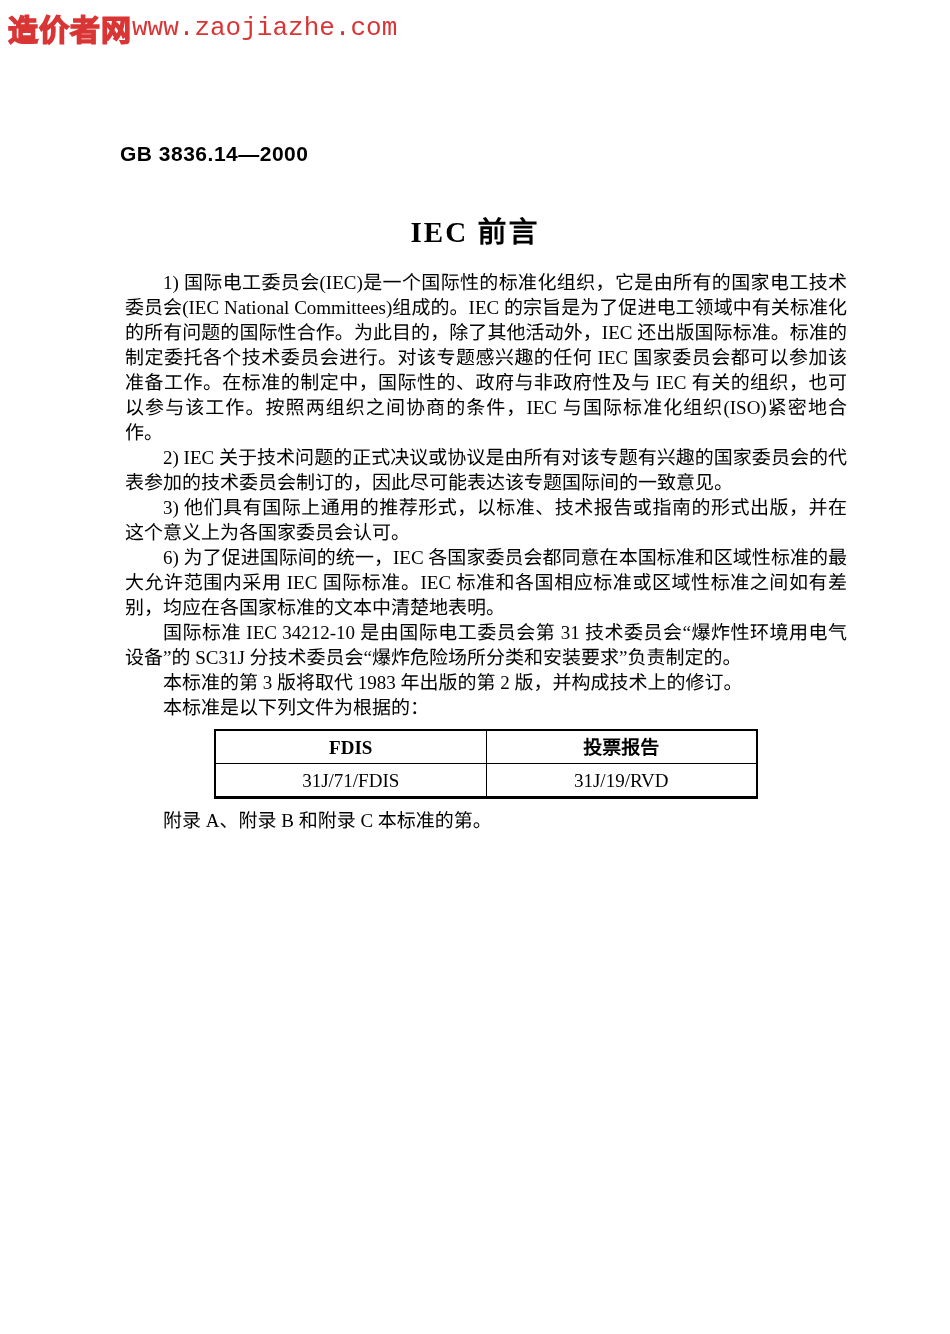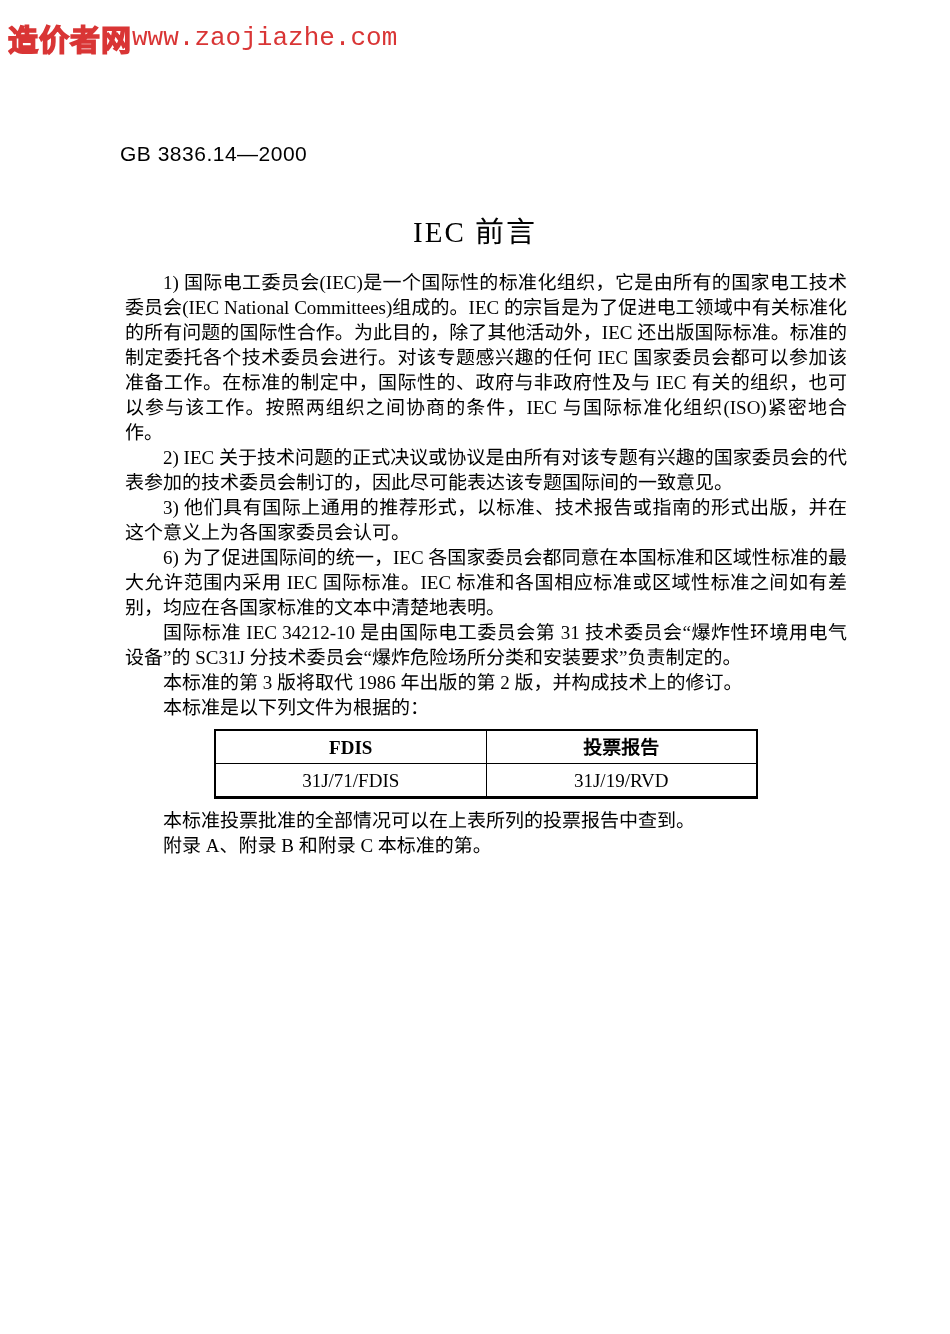--- a/index.html
+++ b/index.html
@@ -10,21 +10,21 @@
   body {
     width: 950px;
     height: 1334px;
     position: relative;
     font-family: "Liberation Serif", "DejaVu Serif", serif;
     color: #111111;
     overflow: hidden;
   }
   .watermark {
     position: absolute;
-    top: 16px;
+    top: 6px;
     left: 8px;
     white-space: nowrap;
     user-select: none;
   }
   .watermark .wm-cn {
     font-family: "Liberation Sans", "DejaVu Sans", sans-serif;
     font-size: 30px;
     font-weight: bold;
     color: #ffffff;
     -webkit-text-stroke: 1.4px #d93535;
@@ -35,33 +35,33 @@
     font-family: "Liberation Mono", "DejaVu Sans Mono", monospace;
     font-size: 26px;
     color: #d93535;
     vertical-align: middle;
   }
   .doc-code {
     position: absolute;
     top: 142px;
     left: 120px;
     font-family: "Liberation Sans", "DejaVu Sans", sans-serif;
-    font-weight: normal;
+    font-weight: bold;
     font-size: 21px;
     letter-spacing: 0.5px;
     color: #000000;
   }
   .page-title {
     position: absolute;
     top: 208px;
     left: 0;
     width: 950px;
     text-align: center;
     font-size: 29px;
-    font-weight: normal;
+    font-weight: bold;
     letter-spacing: 2px;
     color: #000000;
   }
   .body-text {
     position: absolute;
     top: 270px;
     left: 125px;
     width: 722px;
     font-size: 19px;
     line-height: 25px;
@@ -106,33 +106,32 @@
 <div class="doc-code">GB 3836.14—2000</div>
 
 <div class="page-title">IEC 前言</div>
 
 <div class="body-text">
   <p>1) 国际电工委员会(IEC)是一个国际性的标准化组织，它是由所有的国家电工技术委员会(IEC National Committees)组成的。IEC 的宗旨是为了促进电工领域中有关标准化的所有问题的国际性合作。为此目的，除了其他活动外，IEC 还出版国际标准。标准的制定委托各个技术委员会进行。对该专题感兴趣的任何 IEC 国家委员会都可以参加该准备工作。在标准的制定中，国际性的、政府与非政府性及与 IEC 有关的组织，也可以参与该工作。按照两组织之间协商的条件，IEC 与国际标准化组织(ISO)紧密地合作。</p>
   <p>2) IEC 关于技术问题的正式决议或协议是由所有对该专题有兴趣的国家委员会的代表参加的技术委员会制订的，因此尽可能表达该专题国际间的一致意见。</p>
   <p>3) 他们具有国际上通用的推荐形式，以标准、技术报告或指南的形式出版，并在这个意义上为各国家委员会认可。</p>
   <p>6) 为了促进国际间的统一，IEC 各国家委员会都同意在本国标准和区域性标准的最大允许范围内采用 IEC 国际标准。IEC 标准和各国相应标准或区域性标准之间如有差别，均应在各国家标准的文本中清楚地表明。</p>
   <p>国际标准 IEC 34212-10 是由国际电工委员会第 31 技术委员会“爆炸性环境用电气设备”的 SC31J 分技术委员会“爆炸危险场所分类和安装要求”负责制定的。</p>
-  <p>本标准的第 3 版将取代 1986 年出版的第 2 版，并构成技术上的修订。</p>
+  <p>本标准的第 3 版将取代 1983 年出版的第 2 版，并构成技术上的修订。</p>
   <p>本标准是以下列文件为根据的：</p>
 
   <table class="vote-table">
     <thead>
       <tr>
         <th>FDIS</th>
         <th>投票报告</th>
       </tr>
     </thead>
     <tbody>
       <tr>
         <td>31J/71/FDIS</td>
         <td>31J/19/RVD</td>
       </tr>
     </tbody>
   </table>
 
-  <p>本标准投票批准的全部情况可以在上表所列的投票报告中查到。</p>
   <p>附录 A、附录 B 和附录 C 本标准的第。</p>
 </div>
 
 </body></html>

